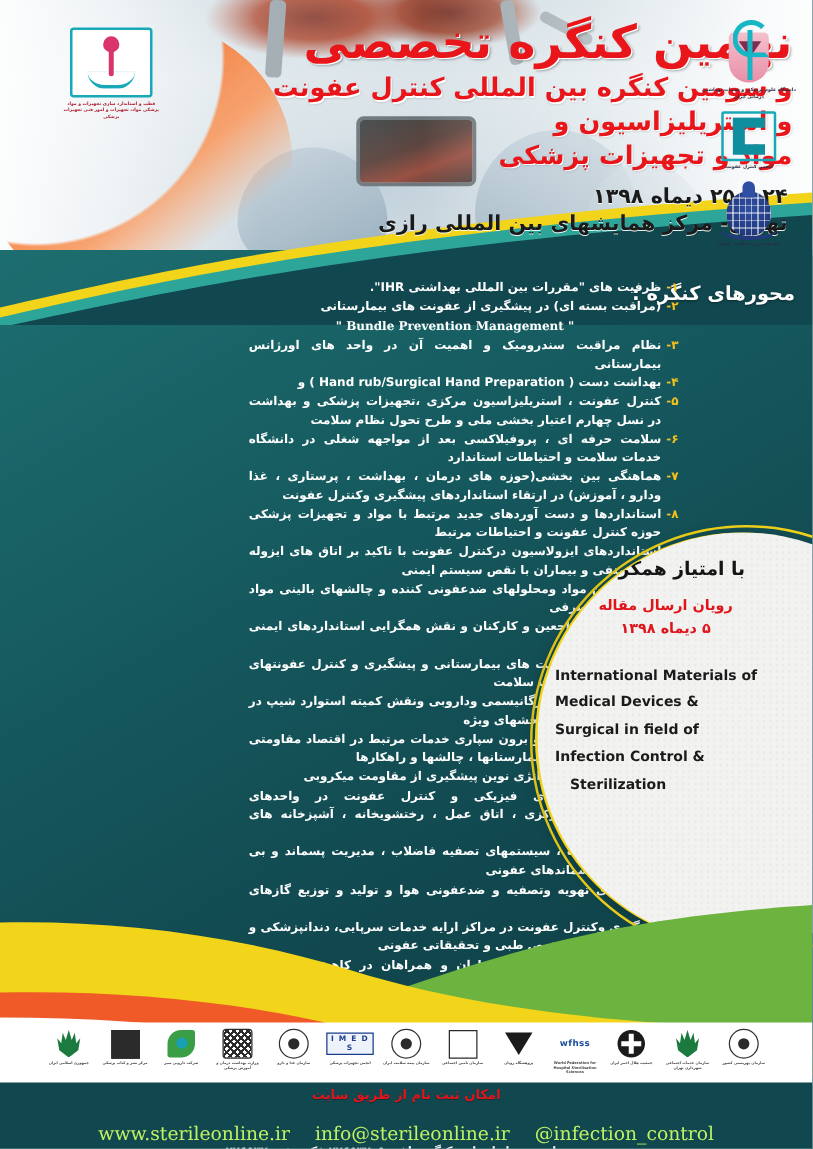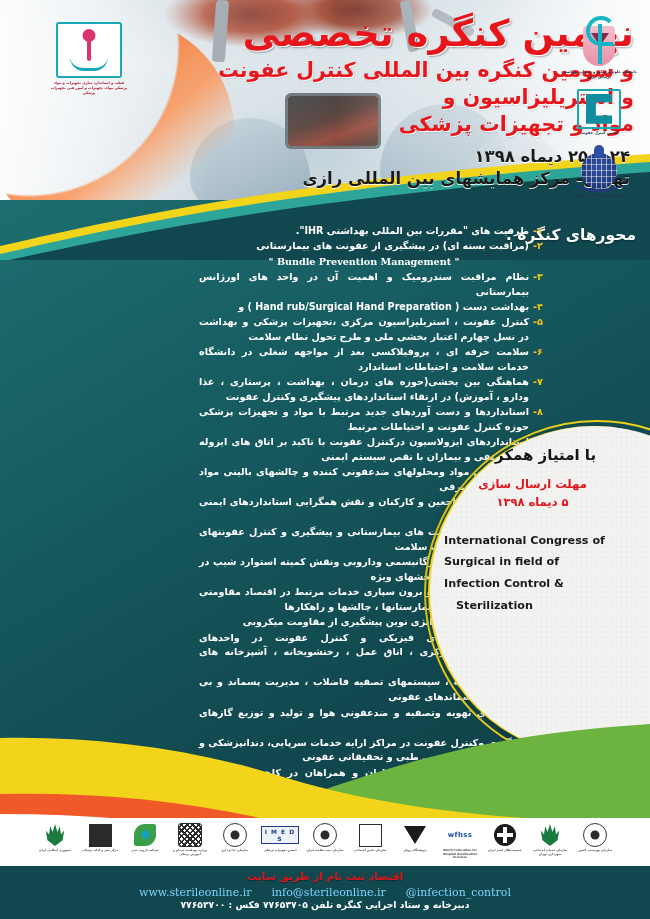--- a/index.html
+++ b/index.html
@@ -179,23 +179,23 @@
   .mesh{width:22px;height:22px;background:
       repeating-linear-gradient(45deg,#2b2b2b 0 1.5px,transparent 1.5px 4px),
       repeating-linear-gradient(-45deg,#2b2b2b 0 1.5px,transparent 1.5px 4px);
     border:1.4px solid #2b2b2b;border-radius:3px;}
 
   
   .footer{position:absolute;left:0;top:866px;width:650px;height:53px;z-index:17;
     background:#11474e;text-align:center;padding-top:3px;box-sizing:border-box;}
   .f-reg{font-weight:700;font-size:10.5px;color:#e0141b;direction:rtl;line-height:1.5;
     text-shadow:0 1px 0 rgba(0,0,0,.3);}
-  .f-links{display:flex;justify-content:center;gap:20px;margin-top:1px;
+  .f-links{display:flex;justify-content:center;gap:20px;margin-top:13px;
     font-family:"DejaVu Serif","Liberation Serif",serif;
-    font-size:11px;color:#7dd3fc;direction:ltr;}
+    font-size:15px;color:#bef264;direction:ltr;}
   .f-links span{white-space:nowrap;}
   .f-phone{font-weight:700;font-size:9.2px;color:#ffffff;direction:rtl;margin-top:0;}
 </style>
 </head>
 <body>
 
 <div class="poster">
 
   <div class="header">
     <div class="or-photo">
@@ -363,24 +363,25 @@
       <div class="t-item">
         <div class="t-num">۲۲-</div>
         <div class="t-txt">رویکردهای نوین در کنترل عفونت با استفاده از فناوری و پردازش اطلاعات</div>
       </div>
     </div>
 
   <div class="circle-arc"></div>
   <div class="circle-panel">
     <div class="circle-inner">
       <div class="cp-1">با امتیاز همگرایی</div>
-      <div class="cp-2">مهلت ارسال سازی</div>
+      <div class="cp-2">رویان ارسال مقاله</div>
       <div class="cp-2">۵ دیماه ۱۳۹۸</div>
       <div class="cp-en" id="cp-en">
-          <div>International Congress of</div>
+          <div>International Materials of</div>
+          <div>Medical Devices &amp;</div>
           <div>Surgical in field of</div>
           <div>Infection Control &amp;</div>
           <div style="padding-left: 12px;">Sterilization</div>
         </div>
     </div>
   </div>
 
   <svg class="bottom-waves" viewBox="0 0 650 170" preserveAspectRatio="none">
     <path d="M650,34 C500,44 420,66 300,108 C210,138 110,152 0,156 L0,170 L650,170 Z" fill="#6cb33f"></path>
     <path d="M0,48 C90,46 190,58 280,86 C370,114 480,130 650,134 L650,170 L0,170 Z" fill="#f2d41a"></path>
@@ -463,21 +464,21 @@
       </div>
       <div class="sp">
         <div class="mark">
           <div class="tulip"></div>
         </div>
         <div class="cap">جمهوری اسلامی ایران</div>
       </div>
     </div>
 
   <div class="footer">
-    <div class="f-reg">اقتصاد ثبت نام از طریق سایت</div>
+    <div class="f-reg">امکان ثبت نام از طریق سایت</div>
     <div class="f-links">
       <span>www.sterileonline.ir</span>
       <span>info@sterileonline.ir</span>
       <span>@infection_control</span>
     </div>
     <div class="f-phone">دبیرخانه و ستاد اجرایی کنگره   تلفن ۷۷۶۵۳۷۰۵    فکس : ۷۷۶۵۳۷۰۰</div>
   </div>
 
 </div>
 

